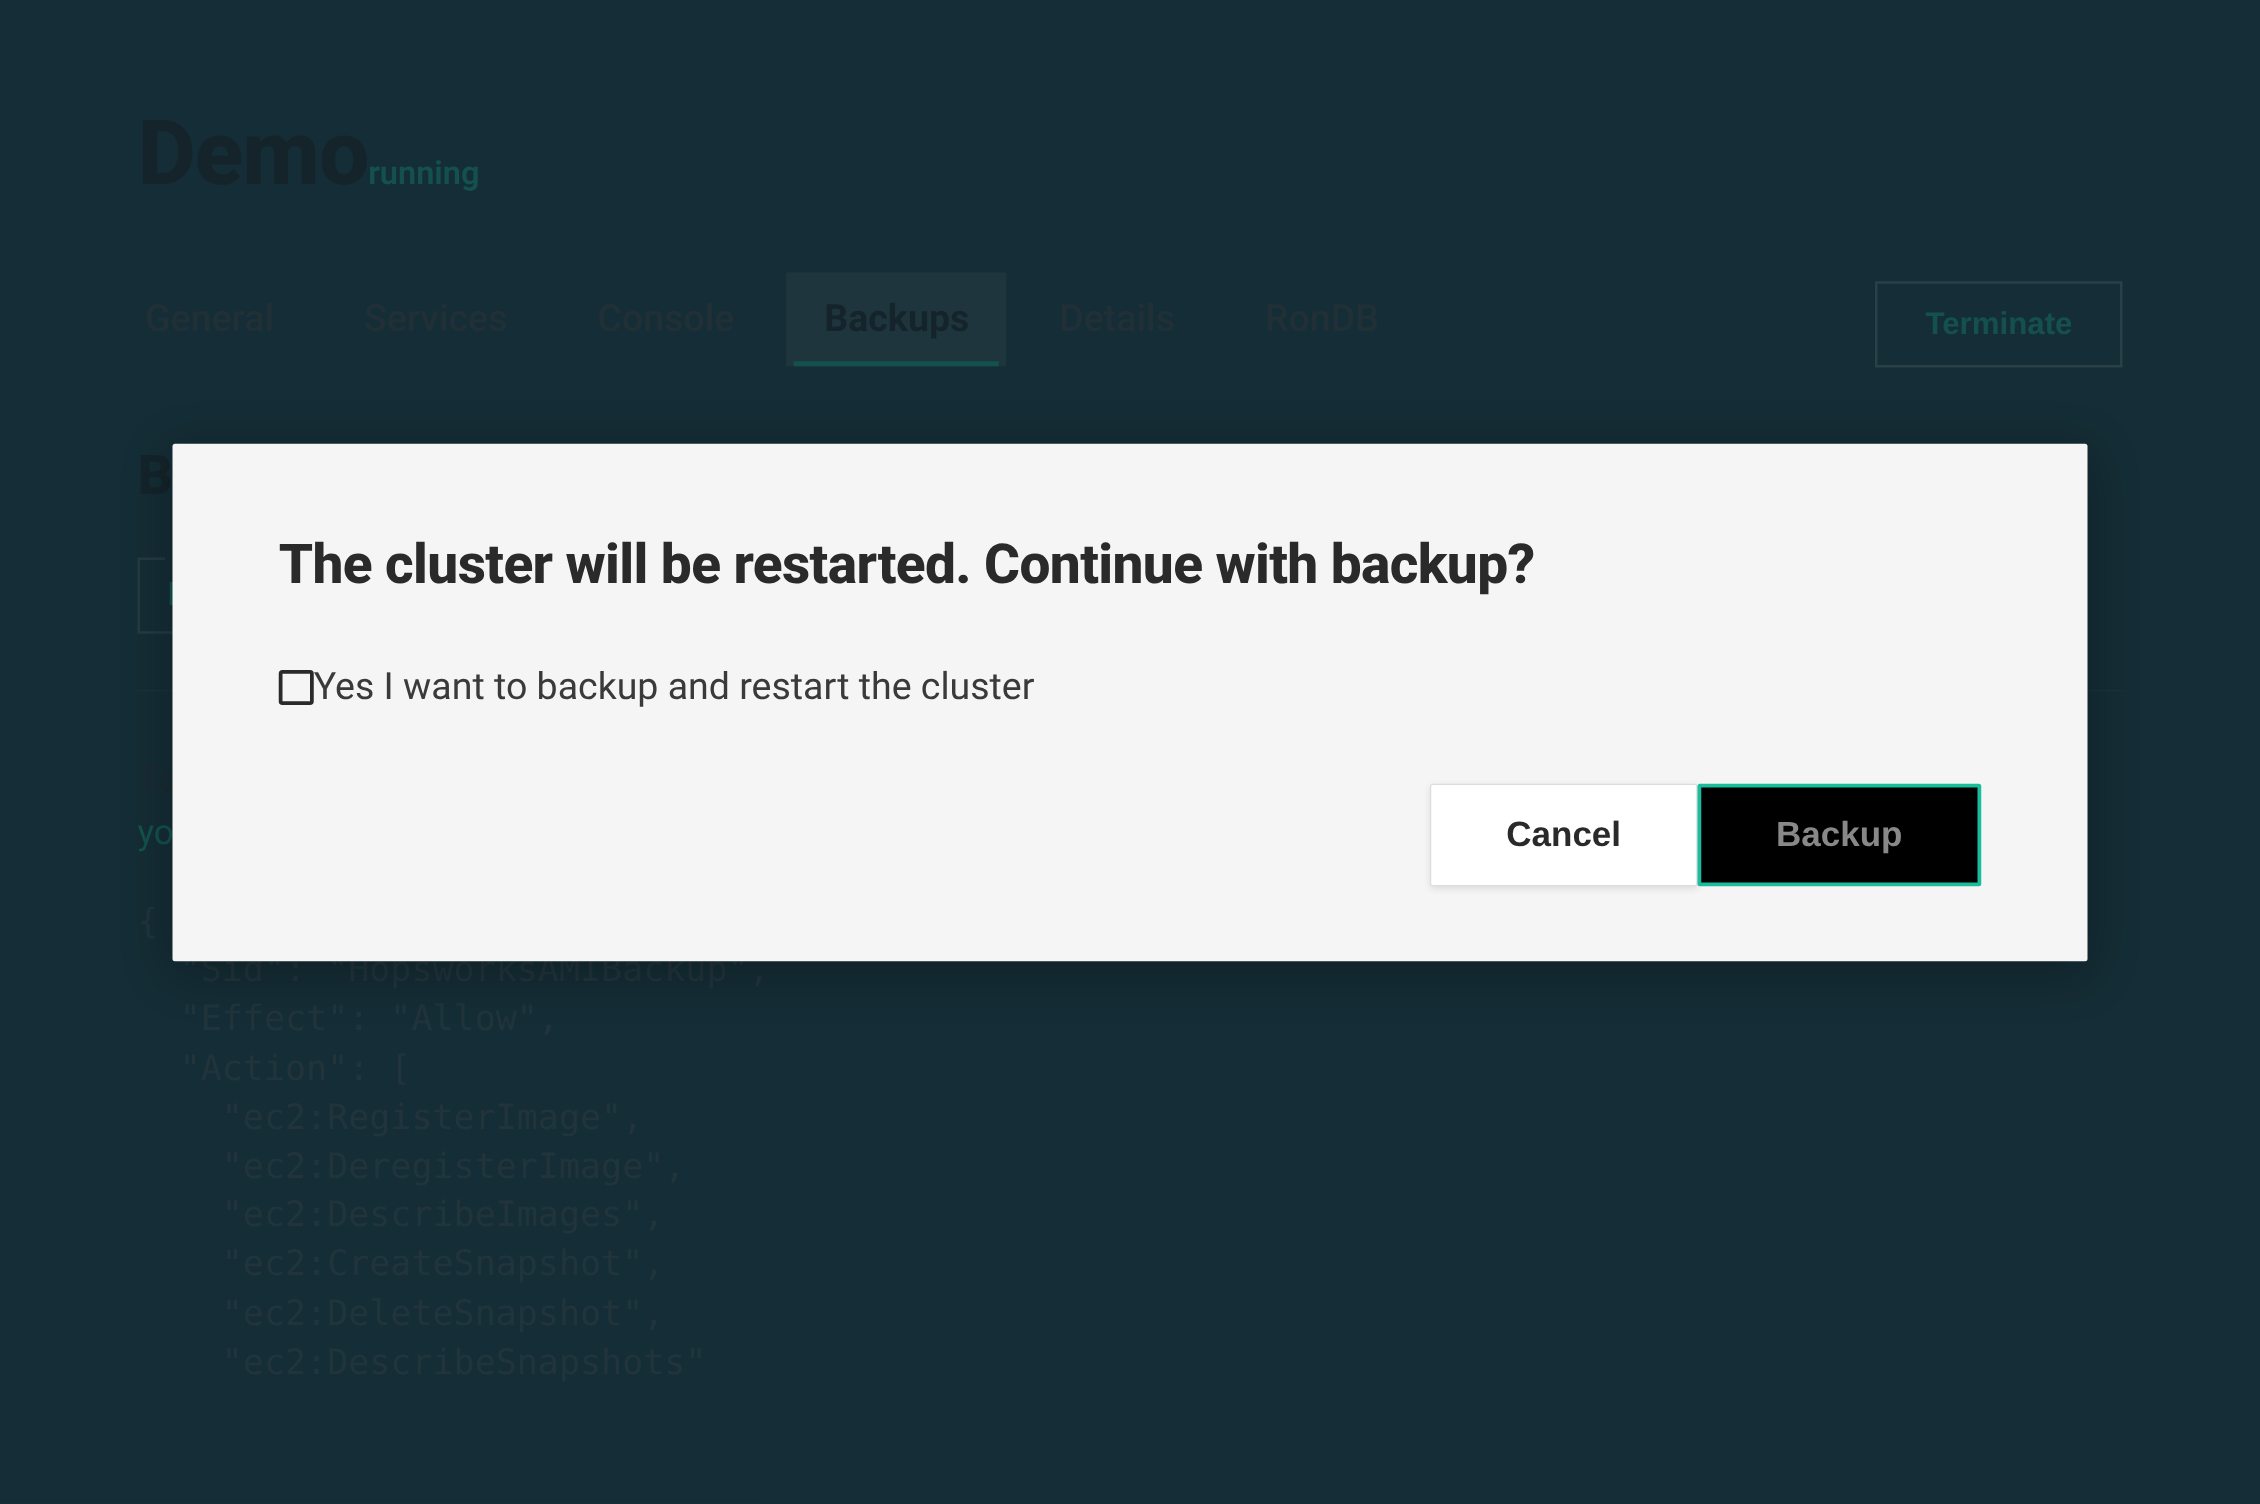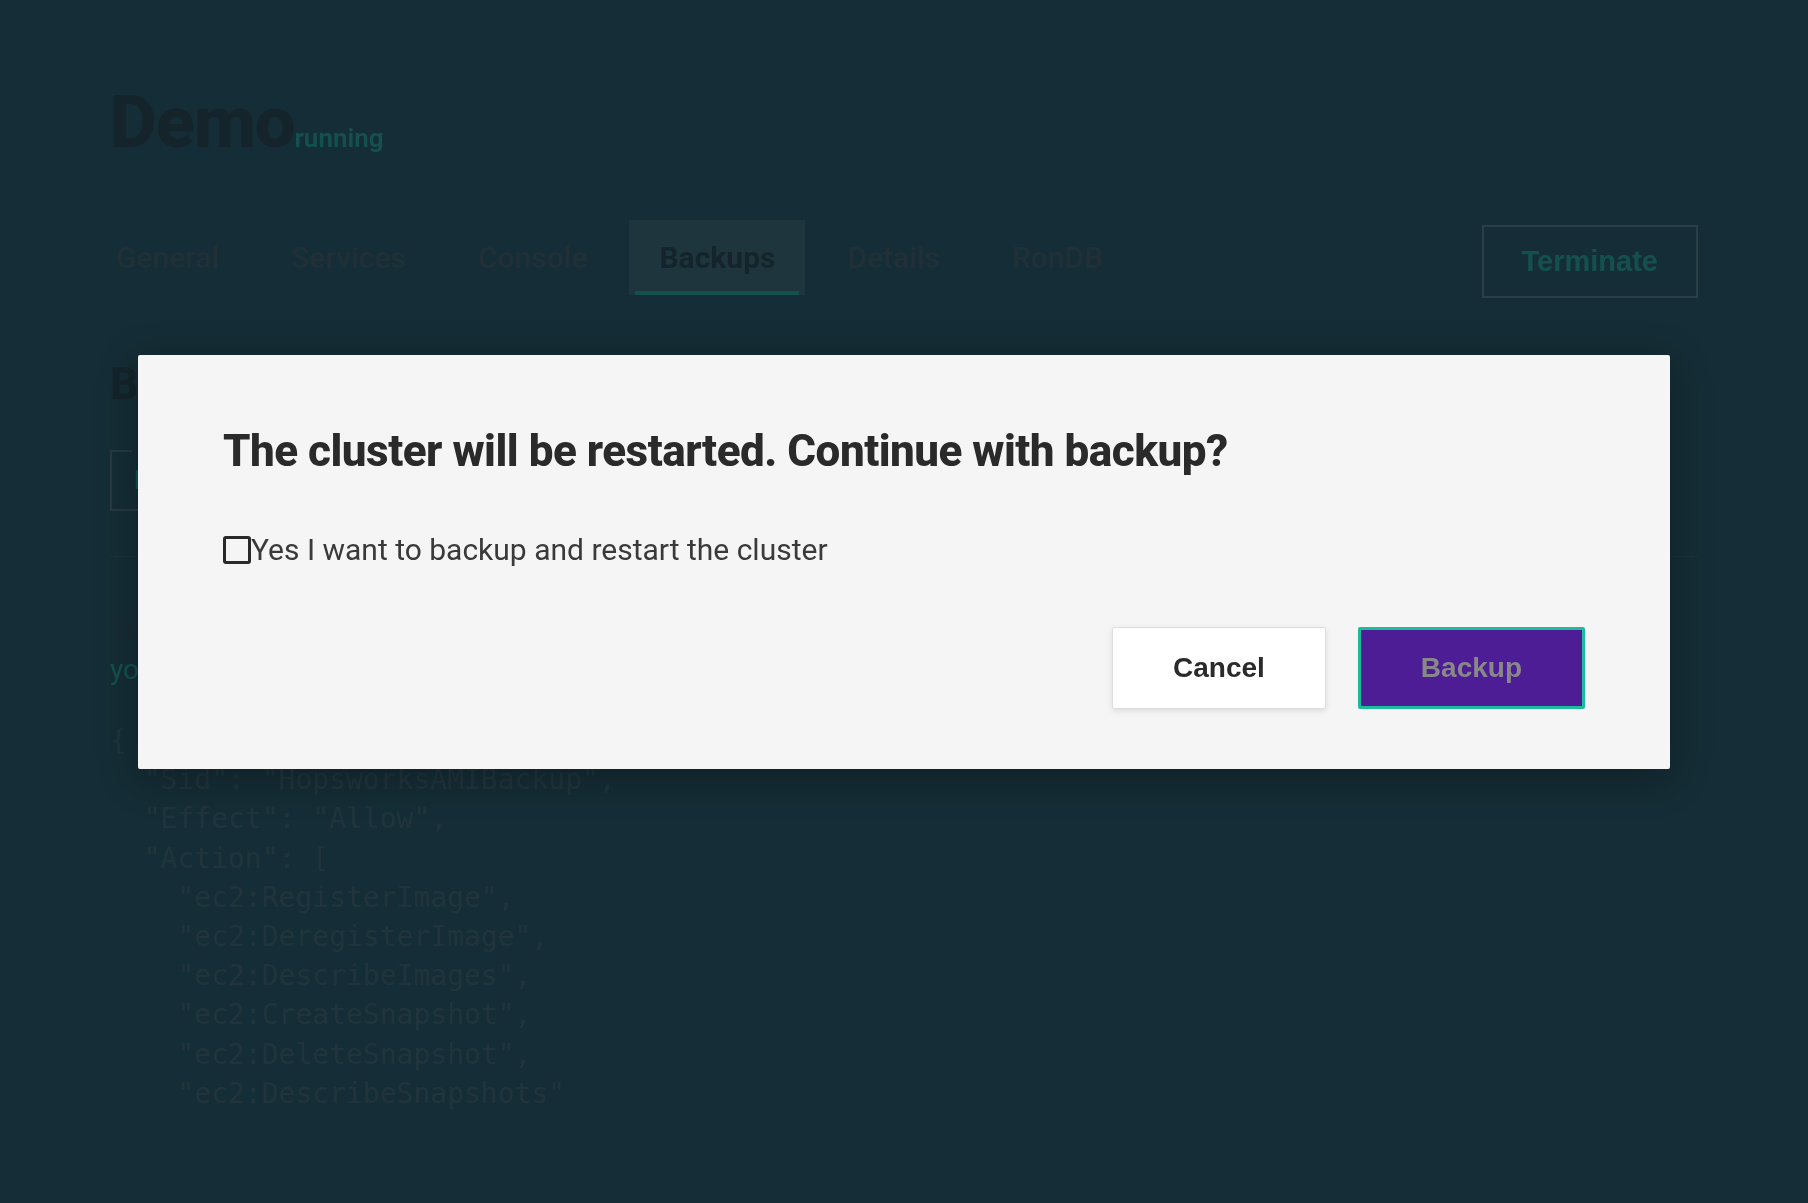--- a/index.html
+++ b/index.html
@@ -84,21 +84,21 @@
       left: -24px;
       right: -24px;
       background: rgba(200, 210, 210, 0.2);
       z-index: -1;
     }
     
     .terminate-btn {
       border: 2px solid #6c7a7d;
       background: transparent;
       color: #1abc9c;
-      font-size: 29px;
+      font-size: 25px;
       font-weight: 600;
       padding: 18px 38px;
       cursor: pointer;
       text-align: right;
     }
     
     .section-title {
       font-size: 44px;
       font-weight: 800;
       color: #1a1a1a;
@@ -205,40 +205,39 @@
     
     .checkbox-label {
       font-size: 30px;
       color: #3a3a3a;
       font-weight: 400;
     }
     
     .modal-buttons {
       display: flex;
       justify-content: flex-end;
-      gap: 32px;
     }
     
     .btn {
       padding: 24px 60px;
       font-size: 28px;
       font-weight: 600;
       cursor: pointer;
       border-radius: 2px;
     }
     
     .btn-cancel {
       background: #ffffff;
       border: 1px solid #ddd;
       color: #2a2a2a;
       box-shadow: 0 2px 6px rgba(0,0,0,0.1);
     }
     
     .btn-backup {
-      background: #4c1d95;
+      background: #000000;
       border: 3px solid #1abc9c;
       color: #888;
       padding: 22px 60px;
     }
   </style>
 </head>
 <body>
 
 <div class="page-content">
   <div class="header">

